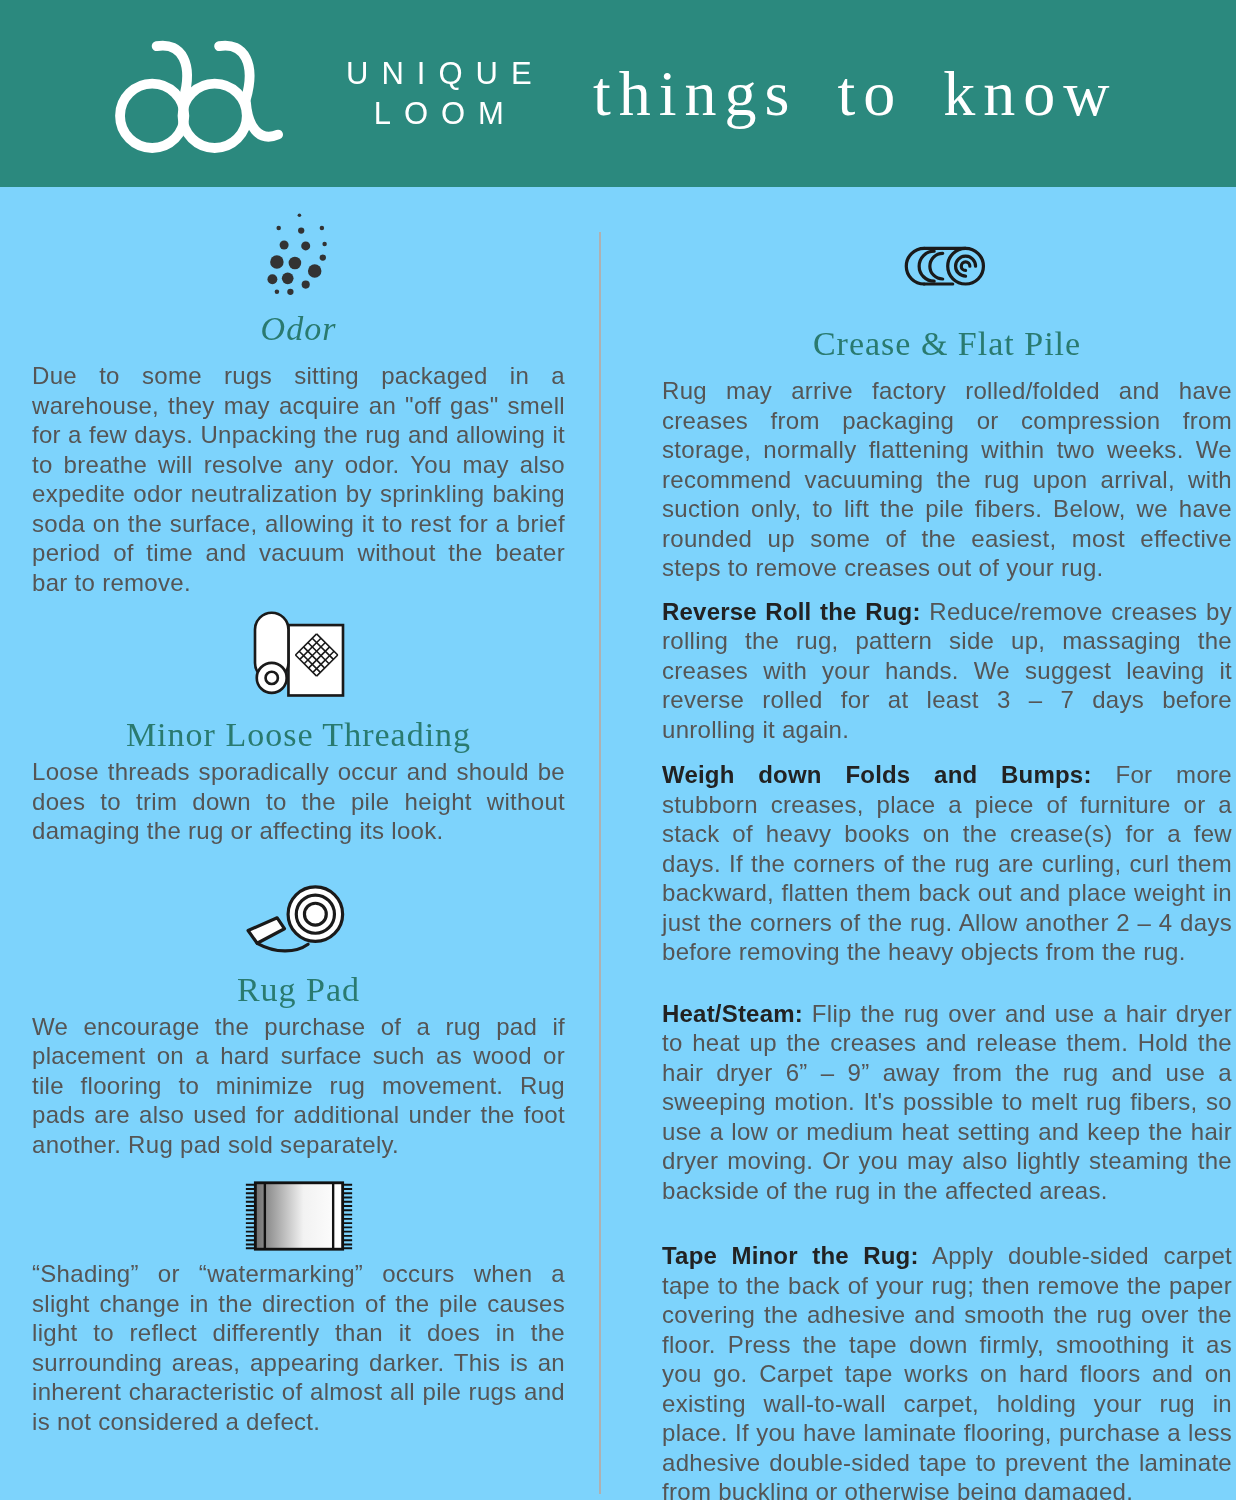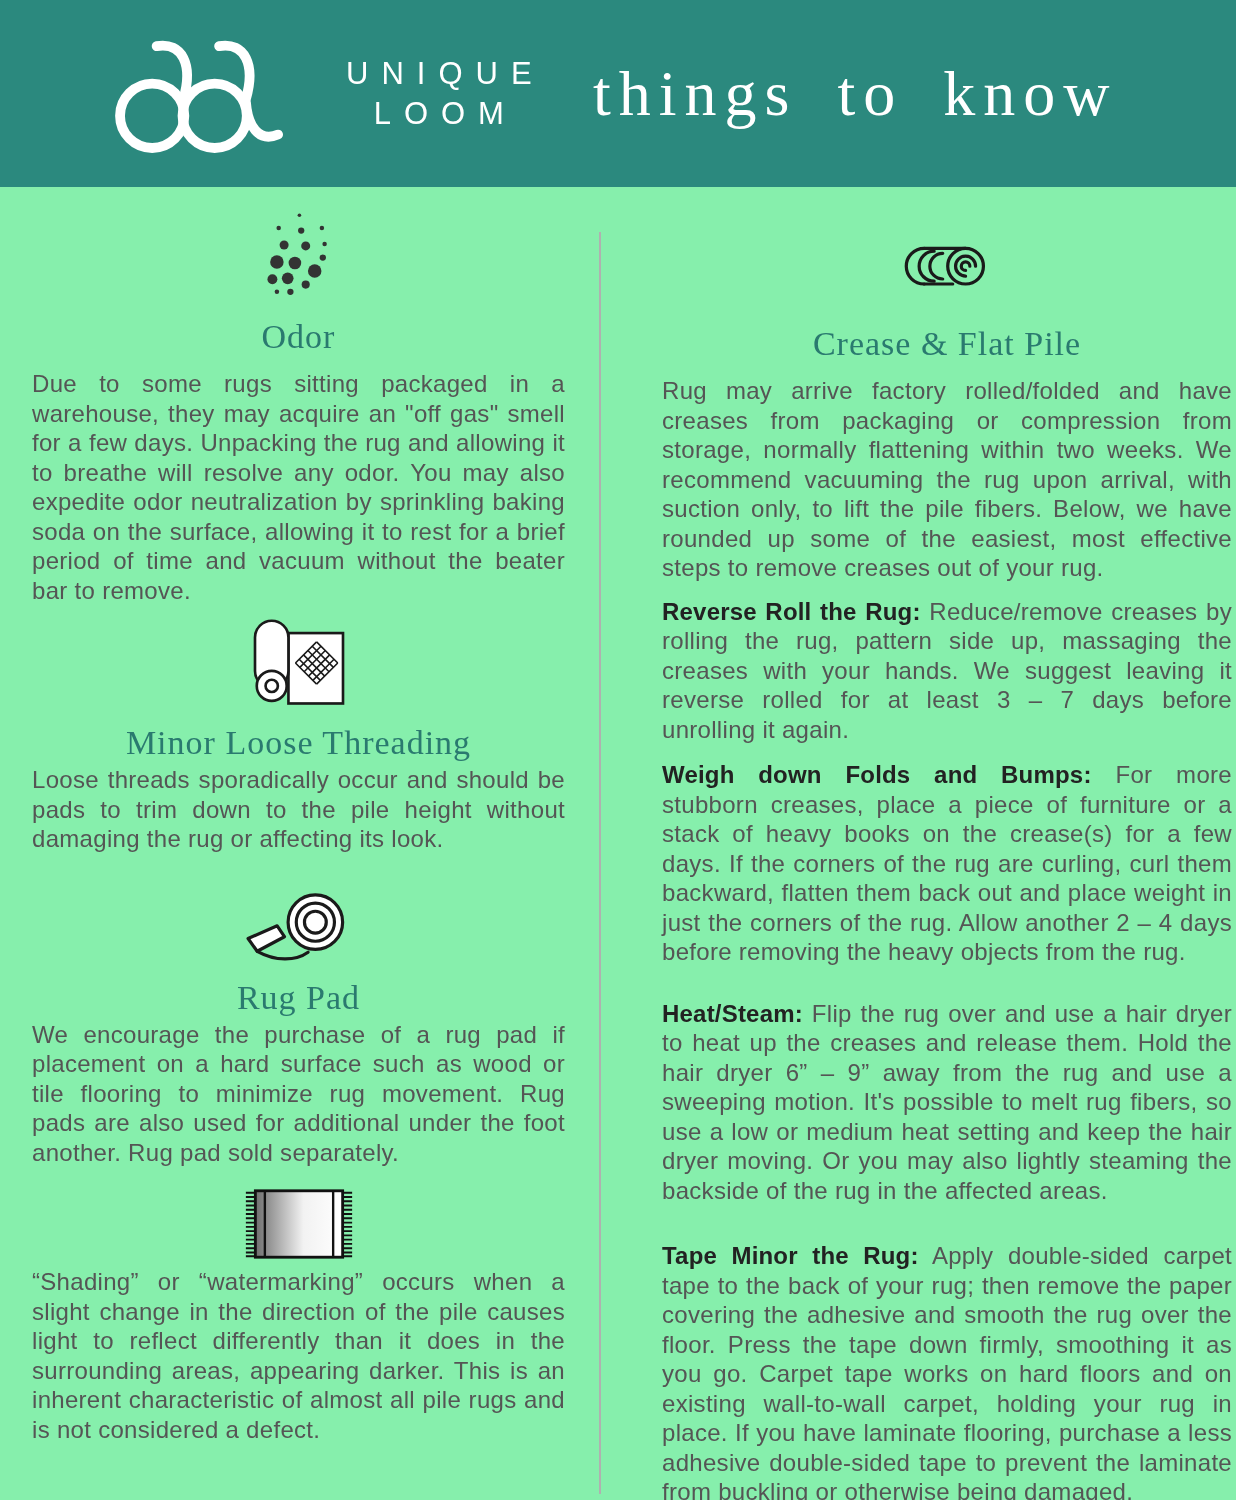--- a/index.html
+++ b/index.html
@@ -8,21 +8,21 @@
     --body-text:#555555;
     --label-text:#222222;
     --divider:#b0b0b0;
     --icon-ink:#1a1a1a;
   }
   *{margin:0;padding:0;box-sizing:border-box;}
   html,body{background:#ffffff;}
   .page{
     position:relative;
     width:1236px;height:1500px;
-    background:#86efac;
+    background:#7dd3fc;
     font-family:"Liberation Sans",sans-serif;
     overflow:hidden;
   }
   
   .banner{
     position:absolute;left:0;top:0;width:1236px;height:187px;
     background:var(--header-bg);
     display:flex;align-items:center;
     padding:0 60px 0 92px;
   }
@@ -113,41 +113,41 @@
           <circle cx="46" cy="60" r="7"></circle>
             <circle cx="77" cy="54" r="3.5"></circle>
           <circle cx="21" cy="78" r="5.5"></circle>
             <circle cx="38" cy="77" r="6.5"></circle>
           <circle cx="68" cy="69" r="7.5"></circle>
             <circle cx="58" cy="84" r="4.5"></circle>
           <circle cx="26" cy="92" r="2.5"></circle>
             <circle cx="41" cy="92" r="3.5"></circle>
         </g>
       </svg>
-      <h2 style="margin-top:14px;">Odor</h2>
+      <h2 style="margin-top:6px;font-style:italic;">Odor</h2>
       <p class="body-p" style="margin-top:12px;">Due to some rugs sitting packaged in a warehouse, they may acquire an "off gas" smell for a few days. Unpacking the rug and allowing it to breathe will resolve any odor. You may also expedite odor neutralization by sprinkling baking soda on the surface, allowing it to rest for a brief period of time and vacuum without the beater bar to remove.</p>
     </div>
 
     <div class="sec">
       <svg class="icon" style="margin-top:14px;" width="100" height="88" viewBox="0 0 112 100">
         <g class="stroke" stroke="#1a1a1a" fill="none" stroke-width="3">
           <rect x="44" y="16" width="62" height="80" fill="#ffffff"></rect>
           <g stroke-width="1.8">
             <g transform="rotate(45 76 50)">
               <path d="M59,33 V67 M66,33 V67 M73,33 V67 M80,33 V67 M87,33 V67 M93,33 V67"></path>
               <path d="M59,33 H93 M59,40 H93 M59,47 H93 M59,54 H93 M59,61 H93 M59,67 H93"></path>
             </g>
           </g>
           <rect x="6" y="2" width="38" height="76" rx="19" fill="#ffffff"></rect>
           <circle cx="25" cy="76" r="17" fill="#ffffff"></circle>
           <circle cx="25" cy="76" r="7"></circle>
         </g>
       </svg>
       <h2 style="margin-top:12px;">Minor Loose Threading</h2>
-      <p class="body-p" style="margin-top:2px;">Loose threads sporadically occur and should be pads to trim down to the pile height without damaging the rug or affecting its look.</p>
+      <p class="body-p" style="margin-top:2px;">Loose threads sporadically occur and should be does to trim down to the pile height without damaging the rug or affecting its look.</p>
     </div>
 
     <div class="sec">
       <svg class="icon" style="margin-top:30px;" width="110" height="80" viewBox="0 0 120 88">
         <g stroke="#1a1a1a" fill="none" stroke-width="3.5" stroke-linejoin="round" stroke-linecap="round">
           <path d="M4,60 L36,46 L44,58 L14,74 Z" fill="#ffffff"></path>
           <path d="M14,74 C34,85 56,85 70,75"></path>
           <circle cx="78" cy="42" r="30" fill="#ffffff"></circle>
           <circle cx="78" cy="42" r="21"></circle>
           <circle cx="78" cy="42" r="12"></circle>

